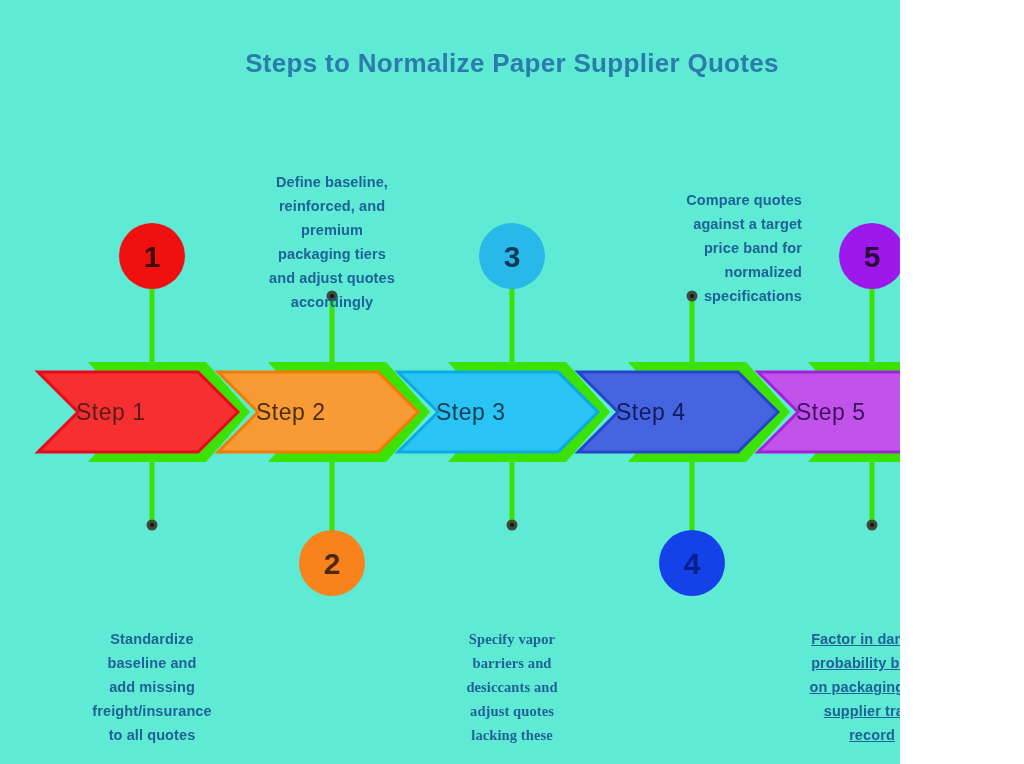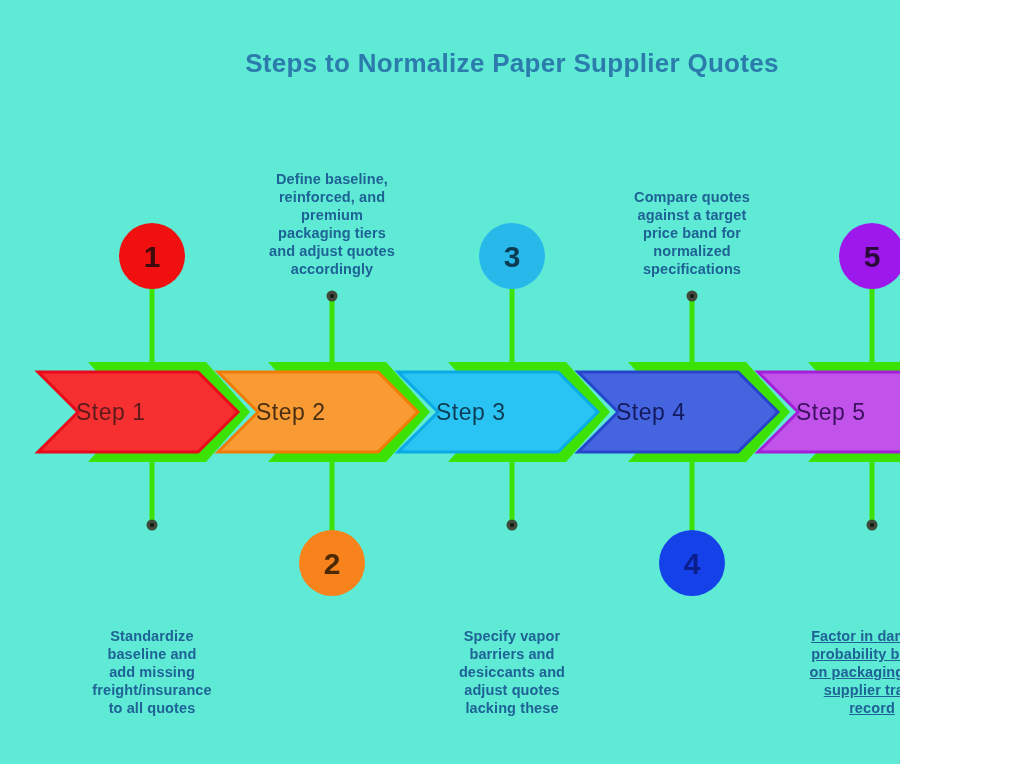--- a/index.html
+++ b/index.html
@@ -7,27 +7,27 @@
   .canvas{
     position:relative;width:900px;height:764px;background:#5eead4;overflow:hidden;
   }
   .title{
     position:absolute;top:48px;left:0;width:1024px;text-align:center;
     font-size:26px;font-weight:bold;letter-spacing:.3px;
   }
   .svg-layer{position:absolute;top:0;left:0;}
   .desc{
     position:absolute;width:220px;text-align:center;
-    font-size:14.5px;font-weight:bold;line-height:18px;
+    font-size:14.5px;font-weight:bold;line-height:24px;
     white-space:pre-line;letter-spacing:.1px;
   }
   .desc.d2{left:222px;top:170px;}
-  .desc.d4{left:582px;top:188px;}
+  .desc.d4{left:582px;top:188px;text-align:right;}
   .desc.d1{left:42px;top:627px;}
-  .desc.d3{left:402px;top:627px;}
+  .desc.d3{left:402px;top:627px;font-family:Liberation Serif, serif;}
   .desc.d5{left:762px;top:627px;text-decoration:underline;}
   .arrow-label{font-size:23px;font-weight:500;letter-spacing:.5px;}
   .circle-number{font-size:30px;font-weight:bold;}
 </style>
 </head>
 <body>
 
 <div class="canvas">
 
   <div class="title" style="color: rgb(43, 124, 173);">Steps to Normalize Paper Supplier Quotes</div>

